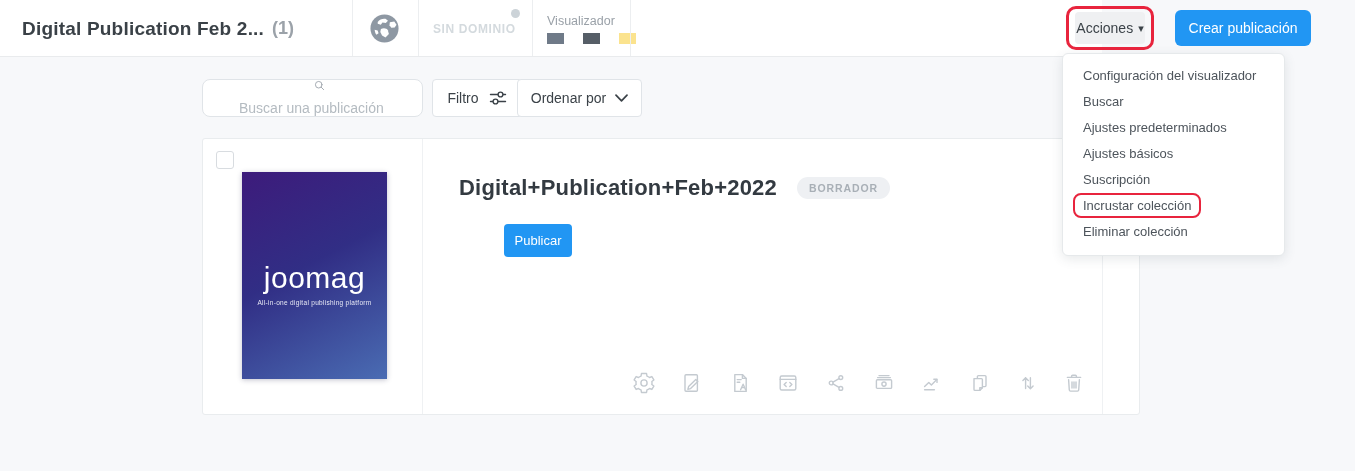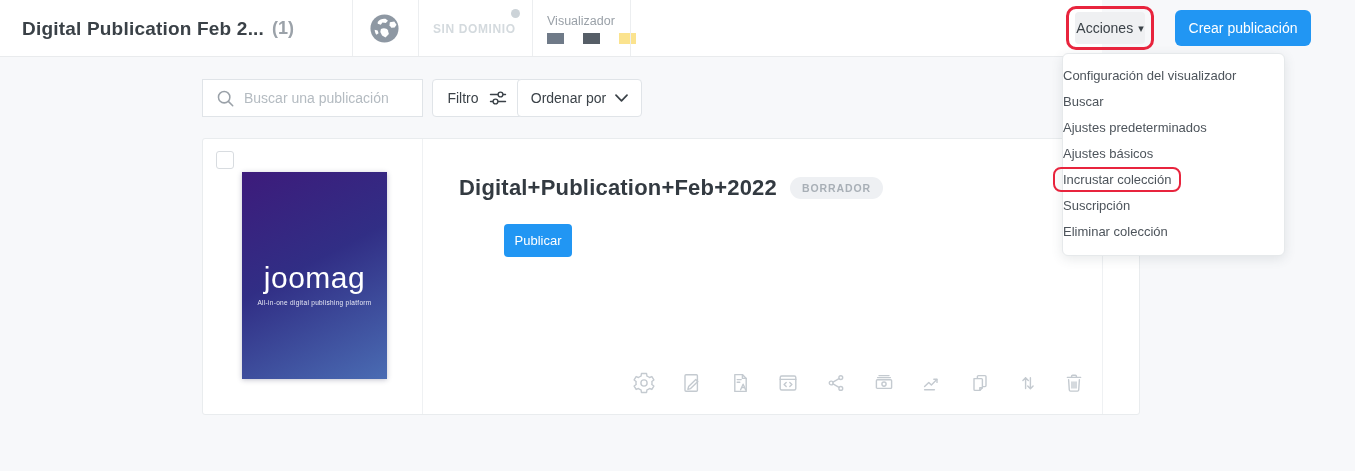--- a/index.html
+++ b/index.html
@@ -18,45 +18,45 @@
   .viewer-label { position:absolute; left:547px; top:14px; font-size:12.5px; color:#9aa1a8; }
   .swatches { position:absolute; left:547px; top:33px; display:flex; gap:1px; }
   .swatch { width:17px; height:11px; }
 
   .red-box-actions { position:absolute; left:1066px; top:6px; width:88px; height:44px; border:3px solid #e8243d; border-radius:10px; z-index:30; pointer-events:none; }
   .btn-actions { position:absolute; left:1075px; top:12px; width:70px; height:32px; background:#eff0f2; border:none; border-radius:4px; font-family:inherit; font-size:14px; color:#3b4248; display:flex; align-items:center; justify-content:center; gap:5px; cursor:pointer; }
   .btn-actions .caret { font-size:11px; line-height:1; }
   .btn-create { position:absolute; left:1175px; top:10px; width:136px; height:36px; background:#2196f3; border:none; border-radius:6px; font-family:inherit; font-size:14px; color:#fff; cursor:pointer; }
 
   
-  .search-box { position:absolute; left:202px; top:79px; width:221px; height:38px; background:#fff; border:1px solid #e0e4e8; border-radius:0; display:flex; align-items:center; padding-left:13px; gap:9px; }
+  .search-box { position:absolute; left:202px; top:79px; width:221px; height:38px; background:#fff; border:1px solid #e0e4e8; border-radius:8px; display:flex; align-items:center; padding-left:13px; gap:9px;flex-direction:column; }
   .search-box input { border:none; outline:none; font-family:inherit; font-size:14px; color:#3b4248; width:160px; background:transparent; }
   .search-box input::placeholder { color:#b4bbc1; }
   .btn-toolbar { position:absolute; top:79px; height:38px; background:#fff; border:1px solid #e0e4e8; border-radius:4px; font-family:inherit; font-size:14px; color:#3b4248; display:flex; align-items:center; justify-content:center; gap:9px; cursor:pointer; }
   .btn-filter { left:432px; width:91px; }
   .btn-sort { left:517px; width:125px; }
 
   
   .card { position:absolute; left:202px; top:138px; width:938px; height:277px; background:#fff; border:1px solid #e9ecee; border-radius:3px; }
   .card .col-div { position:absolute; left:219px; top:0; bottom:0; width:1px; background:#eff1f3; }
   .card .right-div { position:absolute; left:899px; top:0; bottom:0; width:1px; background:#eff1f3; }
   .checkbox { position:absolute; left:13px; top:12px; width:18px; height:18px; background:#fff; border:1px solid #d8dce0; border-radius:3px; cursor:pointer; }
   .thumb { position:absolute; left:39px; top:33px; width:145px; height:207px; background:linear-gradient(152deg,#3d1b7b 0%,#312e85 45%,#4a6cb3 100%); box-shadow:0 1px 5px rgba(40,40,80,.28); display:flex; flex-direction:column; align-items:center; justify-content:center; cursor:pointer; }
   .thumb .brand { color:#fff; font-size:30px; font-weight:400; letter-spacing:.5px; margin-top:16px; }
   .thumb .tagline { color:#e8e9f5; font-size:6.5px; letter-spacing:.3px; margin-top:4px; }
-  .pub-head { position:absolute; left:256px; top:36px; display:flex; align-items:center; gap:13px; }
+  .pub-head { position:absolute; left:256px; top:36px; display:flex; align-items:center; gap:20px; }
   .pub-title { font-size:22px; font-weight:bold; color:#333a41; letter-spacing:.2px; cursor:pointer; }
   .badge { background:#eef0f3; color:#a8afb6; font-size:10.5px; font-weight:bold; letter-spacing:.9px; padding:5px 12px; border-radius:12px; }
   .btn-publish { position:absolute; left:261px; top:85px; width:68px; height:33px; background:#2196f3; border:none; border-radius:4px; font-family:inherit; font-size:13px; color:#fff; cursor:pointer;margin-left:40px; }
   .icon-row { position:absolute; top:232px; left:0; }
   .pub-icon { position:absolute; width:24px; height:24px; cursor:pointer; }
 
   
   .menu { position:absolute; left:1062px; top:53px; width:223px; background:#fff; border:1px solid #e6e9eb; border-radius:6px; box-shadow:0 3px 12px rgba(60,70,80,.12); padding:9px 0 10px 0; z-index:20; }
-  .menu-item { height:26px; line-height:26px; font-size:13px; color:#4d545b; cursor:pointer; white-space:nowrap; }
+  .menu-item { height:26px; line-height:26px; padding-left:20px; font-size:13px; color:#4d545b; cursor:pointer; white-space:nowrap; }
   .menu-item span { display:inline-block; line-height:19px; }
   .menu-item.highlighted span { border:2.5px solid #e8243d; border-radius:8px; padding:1px 8px; margin-left:-10px; }
 </style>
 </head>
 <body>
 
 <div class="header">
   <div class="hdr-title">
     <span class="t">Digital Publication Feb 2...</span>
     <span class="c">(1)</span>
@@ -224,16 +224,16 @@
       </svg>
     </span>
   </div>
 </div>
 
 <div class="menu">
   <div class="menu-item"><span>Configuración del visualizador</span></div>
   <div class="menu-item"><span>Buscar</span></div>
   <div class="menu-item"><span>Ajustes predeterminados</span></div>
   <div class="menu-item"><span>Ajustes básicos</span></div>
+  <div class="menu-item"><span>Suscripción</span></div>
   <div class="menu-item highlighted"><span>Incrustar colección</span></div>
-  <div class="menu-item"><span>Suscripción</span></div>
   <div class="menu-item"><span>Eliminar colección</span></div>
 </div>
 
 </body></html>

